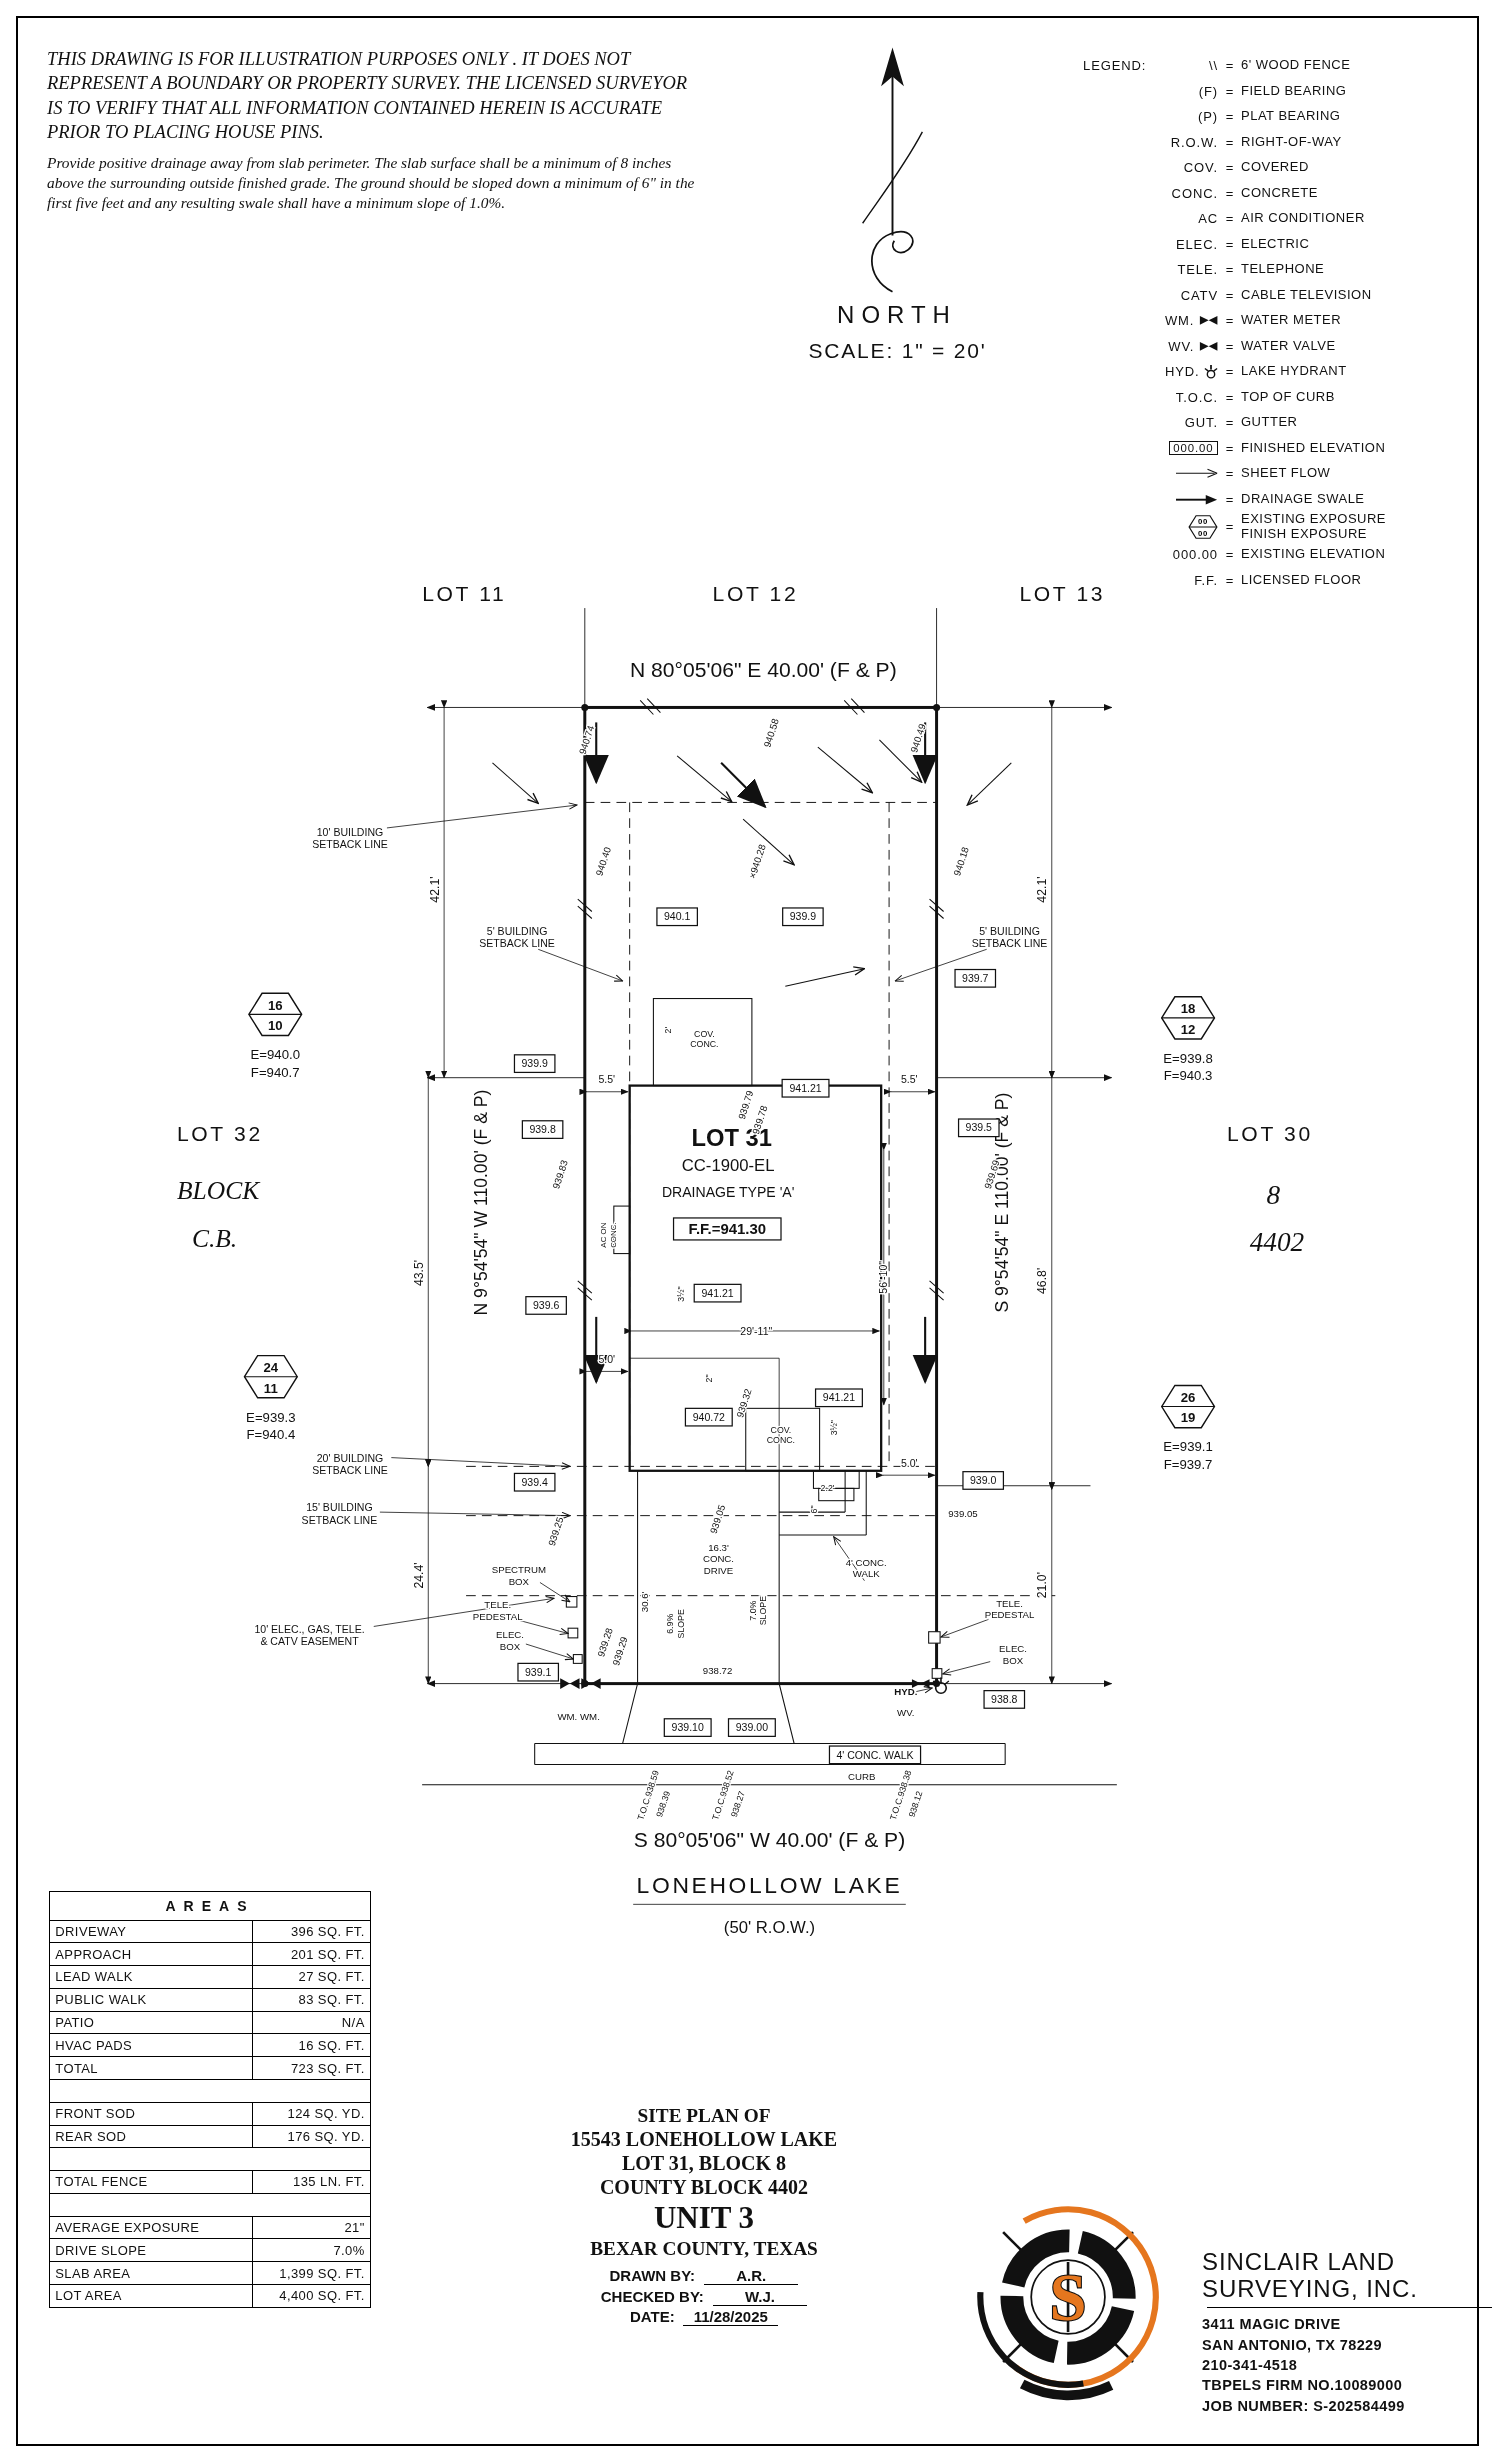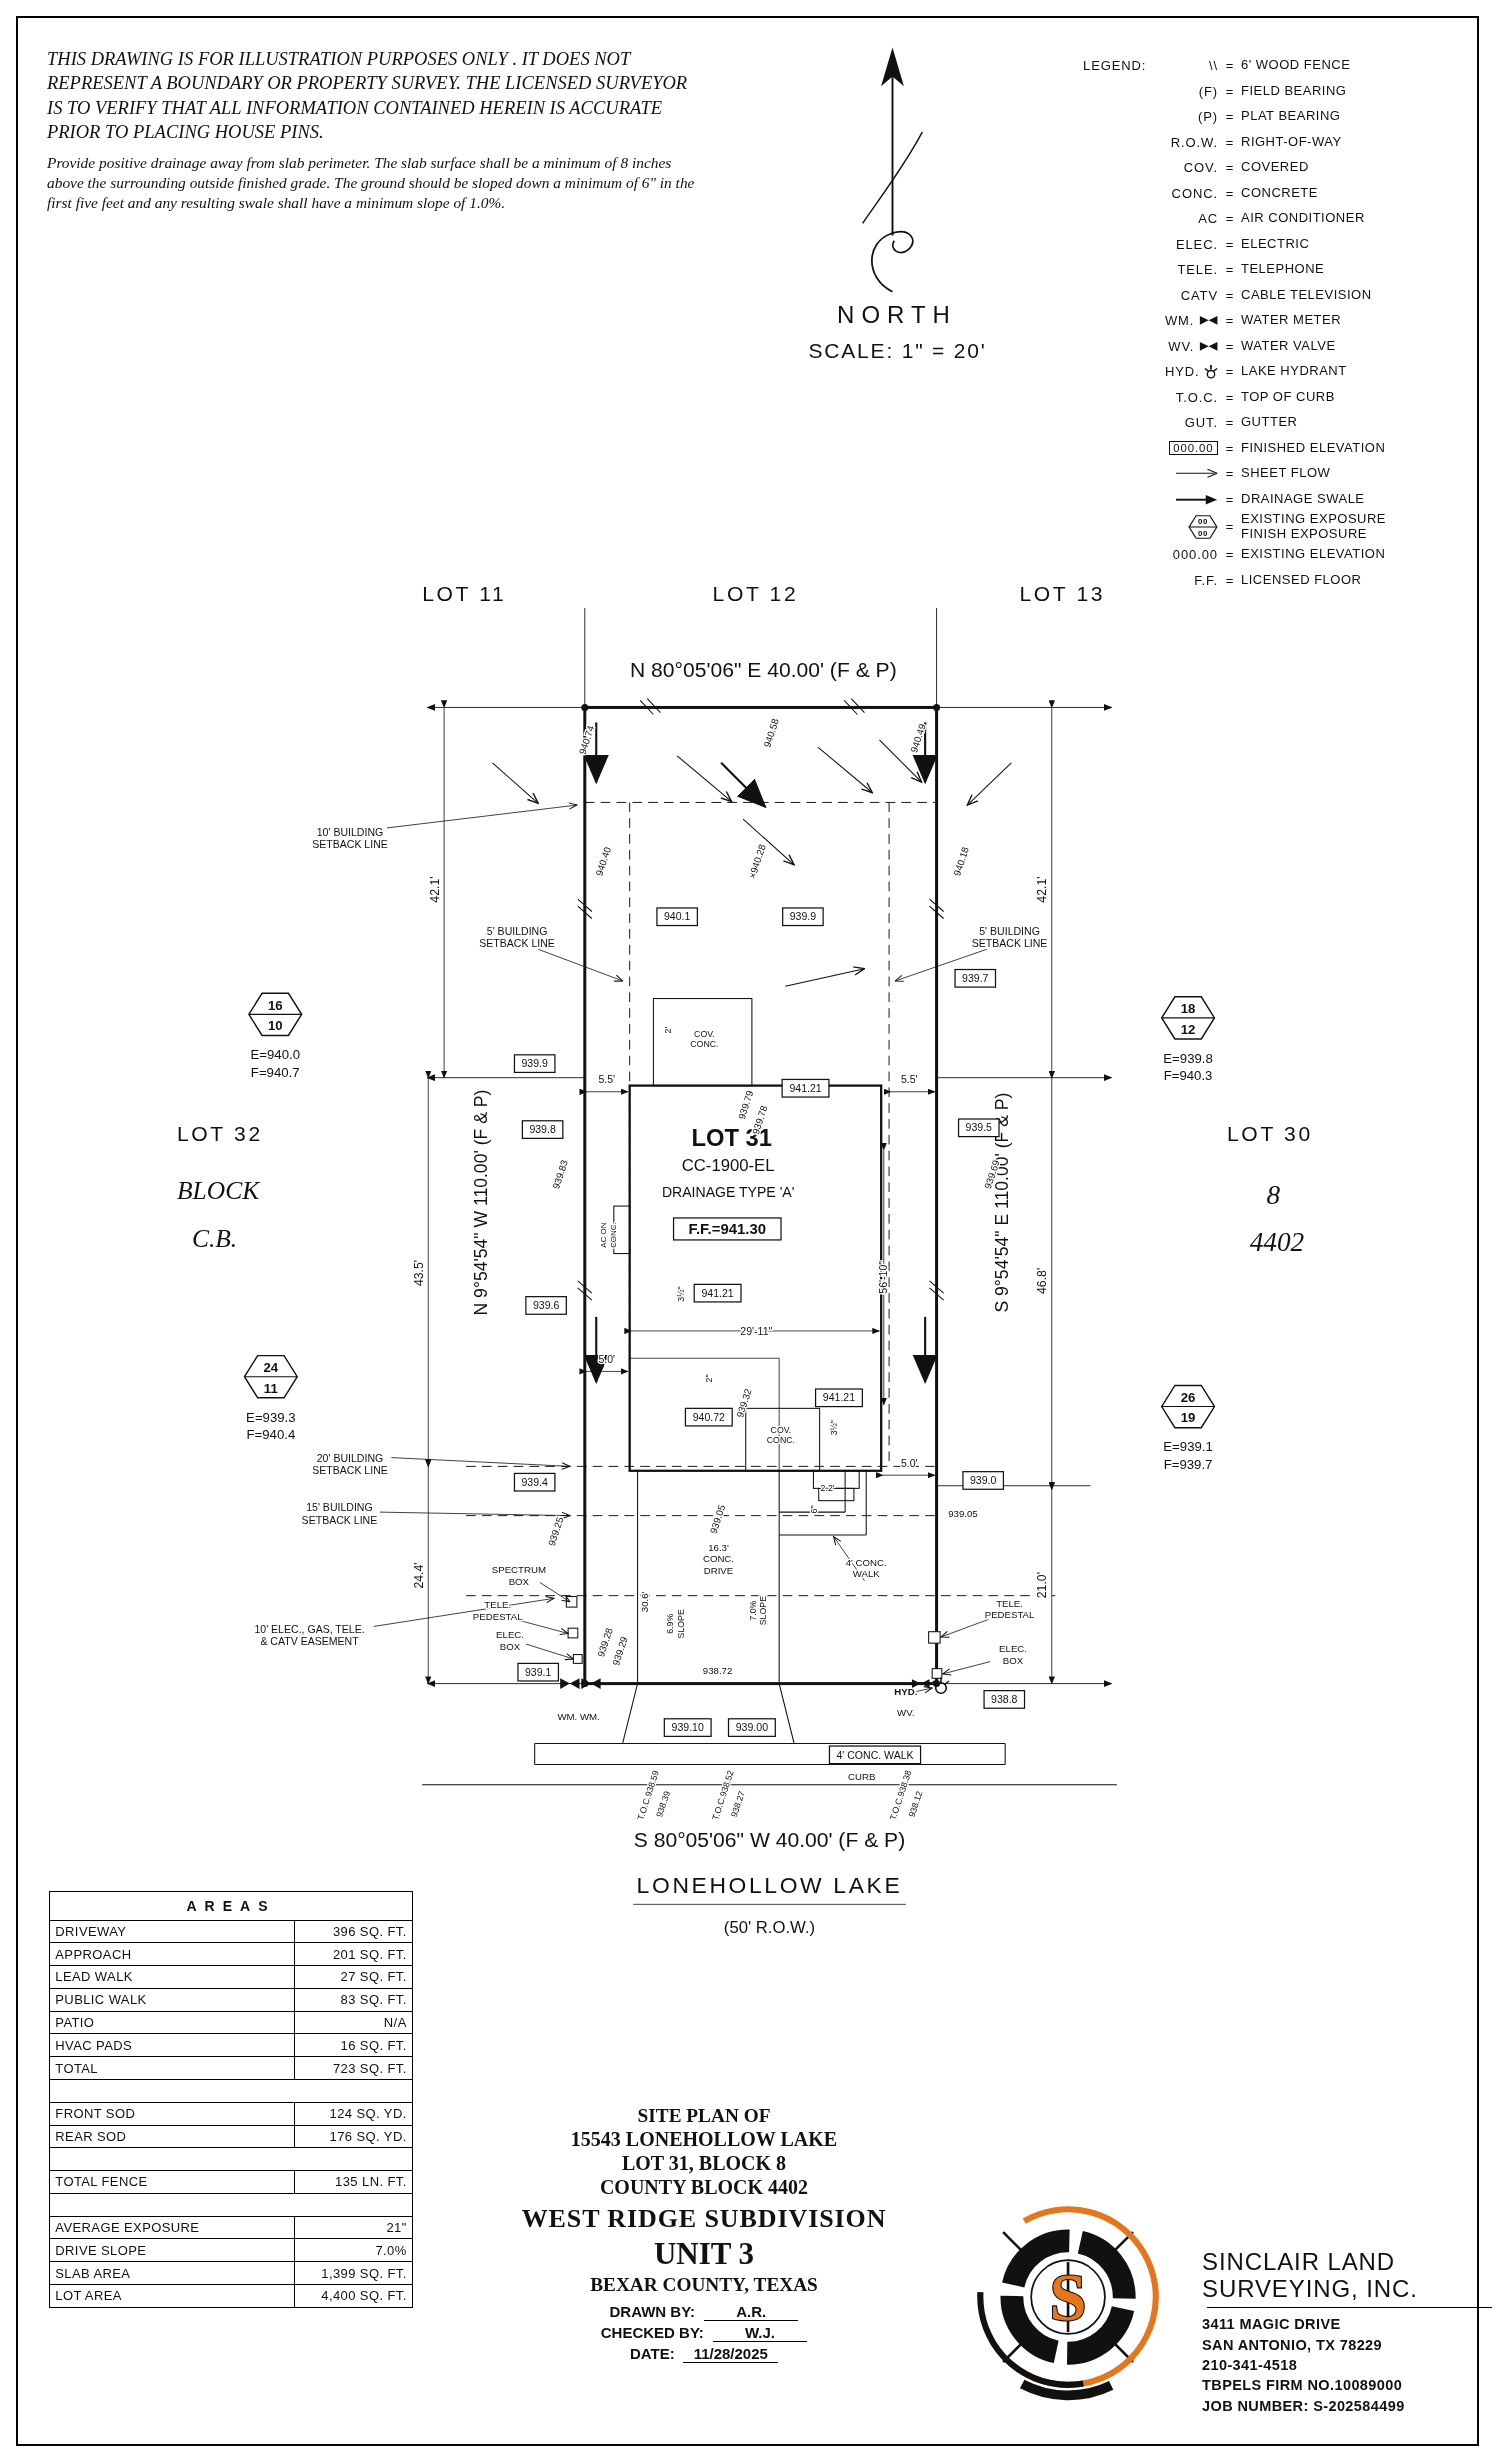--- a/index.html
+++ b/index.html
@@ -45,21 +45,21 @@
   .g-flow line{stroke:#111;stroke-width:1.2;}
   .g-swale line{stroke:#111;stroke-width:2.4;}
   .g-fence path{stroke:#111;stroke-width:1.2;fill:none;}
   .pin{fill:#111;}
   .usq{fill:#fff;stroke:#111;stroke-width:1.2;}
   .ubt{fill:#111;}
   .hexshape{fill:none;stroke:#111;stroke-width:1.6;}
   .hexmid{stroke:#111;stroke-width:1.2;}
 
   
-  .areas{position:absolute;left:49px;top:1891px;width:364px;z-index:3;}
+  .areas{position:absolute;left:49px;top:1891px;width:322px;z-index:3;}
   .areas table{border-collapse:collapse;width:100%;font-size:13px;}
   .areas th{border:1.8px solid #000;text-align:center;letter-spacing:8px;font-weight:bold;height:25.5px;font-size:14px;}
   .areas td{border:1.3px solid #000;padding:0.9px 5.3px;height:20px;letter-spacing:0.4px;}
   .areas td.val{text-align:right;width:106px;white-space:nowrap;}
   .areas td.blank{border-left:1.3px solid #000;border-right:1.3px solid #000;}
 
   
   .titleblock{position:absolute;left:449px;top:2105px;width:510px;text-align:center;font-family:"Liberation Serif",serif;font-weight:bold;z-index:3;}
   .tb1{font-size:19.3px;margin:0;}
   .tb2,.tb3,.tb4{font-size:20px;margin:0.9px 0;}
@@ -867,21 +867,20 @@
         </tr>
       </tbody>
   </table>
 </div>
 
 <div class="titleblock">
   <p class="tb1">SITE PLAN OF</p>
   <p class="tb2">15543 LONEHOLLOW LAKE</p>
   <p class="tb3">LOT 31, BLOCK 8</p>
   <p class="tb4">COUNTY BLOCK 4402</p>
-  <p class="tb5">WEST RIDGE SUBDIVISION</p>
   <p class="tb6">UNIT 3</p>
   <p class="tb7">BEXAR COUNTY, TEXAS</p>
   <div class="tb-meta">
     <span>DRAWN BY:</span>
     <span class="val">A.R.</span>
   </div>
   <div class="tb-meta">
     <span>CHECKED BY:</span>
     <span class="val">W.J.</span>
   </div>

